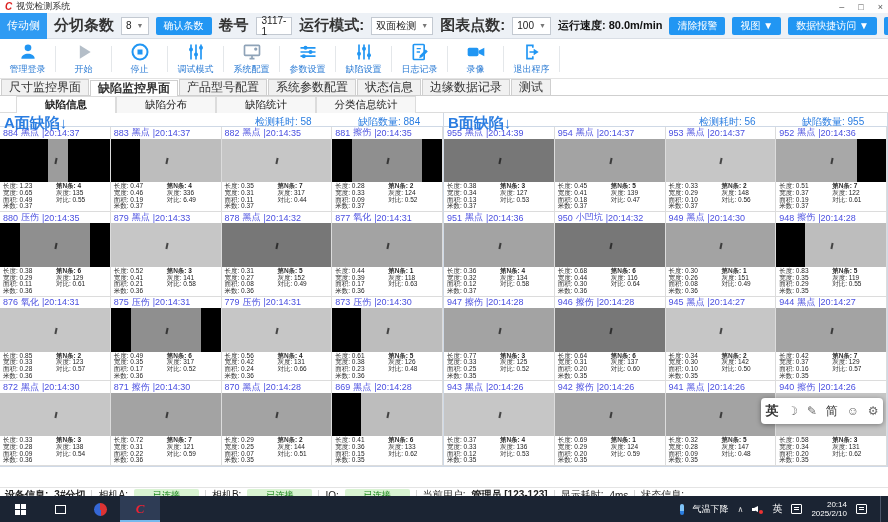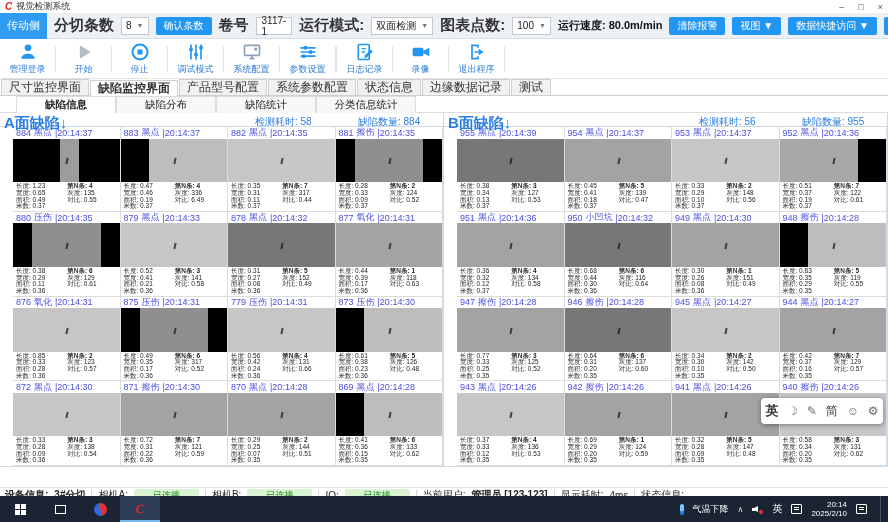--- a/index.html
+++ b/index.html
@@ -39,21 +39,21 @@
   .subtab { width:100px; border:1px solid #dcdcdc; border-bottom:none; background:#f7f7f7; display:flex; align-items:center; justify-content:center; height:17px; }
   .subtab.active { background:#fff; font-weight:bold; }
 
   
   .panels { display:flex; height:354px; border-bottom:1px solid #cfd9e6; }
   .panel { width:444px; border-right:1px solid #cfd9e6; display:flex; flex-direction:column; }
   .panel-head { height:15px; position:relative; border-bottom:1px solid #cfd9e6; font-size:10px; color:#2a7de1; }
   .panel-title { position:absolute; left:4px; top:1px; font-size:15px; font-weight:bold; color:#2a7de1; }
   .panel-time { position:absolute; left:255px; top:2px; }
   .panel-count { position:absolute; left:358px; top:2px; }
-  .grid { display:grid; grid-template-columns:repeat(4,1fr); grid-auto-rows:84.7px;padding-left:13px; }
+  .grid { display:grid; grid-template-columns:repeat(4,1fr); grid-auto-rows:84.7px; }
   .cell { border-right:1px solid #dcdcdc; border-bottom:1px solid #dcdcdc; display:flex; flex-direction:column; overflow:hidden; background:#fff; }
   .cell-head { height:12px; font-size:9px; color:#4a4fe0; display:flex; gap:3px; align-items:center; padding:0 3px; white-space:nowrap; overflow:hidden; }
   .cell-img { height:46px; position:relative; }
   .defect-mark { position:absolute; left:50%; top:45%; width:2px; height:6px; background:rgba(15,15,15,.7); transform:rotate(12deg); }
   .pat-band    { background:linear-gradient(90deg,#000 0 44%,#9c9c9c 44% 62%,#000 62% 100%); }
   .pat-leftbar { background:linear-gradient(90deg,#000 0 26%,#bdbdbd 26% 100%); }
   .pat-rightbar{ background:linear-gradient(90deg,#a8a8a8 0 74%,#000 74% 100%); }
   .pat-mid     { background:linear-gradient(90deg,#000 0 18%,#8f8f8f 18% 82%,#000 82% 100%); }
   .pat-light   { background:#c6c6c6; }
   .pat-gray    { background:#a3a3a3; }
@@ -202,20 +202,33 @@
               <path d="M3 7h18M3 12h18M3 17h18"></path>
             </g>
             <circle cx="9" cy="7" r="2.4" fill="#2196f3"></circle>
             <circle cx="15" cy="12" r="2.4" fill="#2196f3"></circle>
             <circle cx="7" cy="17" r="2.4" fill="#2196f3"></circle>
           </svg>
         </span>
         <span class="tb2-label">参数设置</span>
       </div>
       <span class="tb2-sep"></span>
+      <div class="tb2-item">
+        <span class="tb2-icon">
+          <svg width="20" height="20" viewBox="0 0 24 24">
+            <g stroke="#2196f3" stroke-width="2">
+              <path d="M6 3v18M12 3v18M18 3v18"></path>
+            </g>
+            <circle cx="6" cy="14" r="2.4" fill="#2196f3"></circle>
+            <circle cx="12" cy="8" r="2.4" fill="#2196f3"></circle>
+            <circle cx="18" cy="16" r="2.4" fill="#2196f3"></circle>
+          </svg>
+        </span>
+        <span class="tb2-label">缺陷设置</span>
+      </div>
       <span class="tb2-sep"></span>
       <div class="tb2-item">
         <span class="tb2-icon">
           <svg width="20" height="20" viewBox="0 0 24 24">
             <rect x="4" y="3" width="13" height="18" rx="1" fill="none" stroke="#2196f3" stroke-width="2"></rect>
             <path d="M8 8h5M8 12h4" stroke="#2196f3" stroke-width="1.6"></path>
             <path d="M12 16l7-7 2.4 2.4-7 7-3.4 1z" fill="#2196f3"></path>
           </svg>
         </span>
         <span class="tb2-label">日志记录</span>

